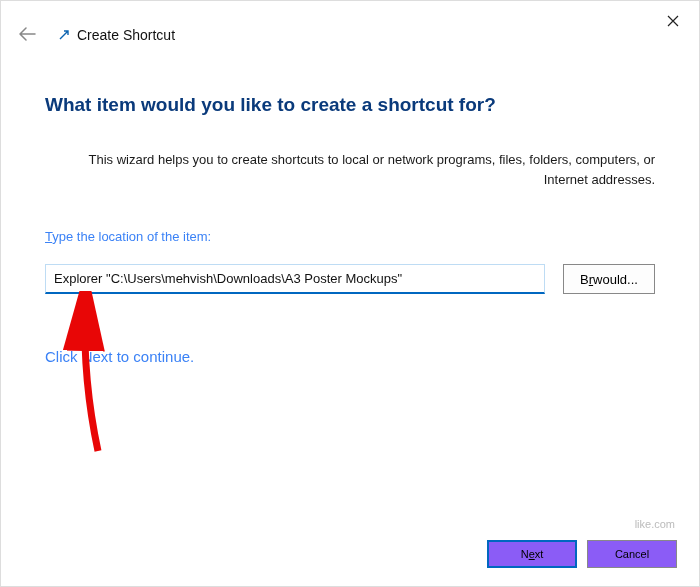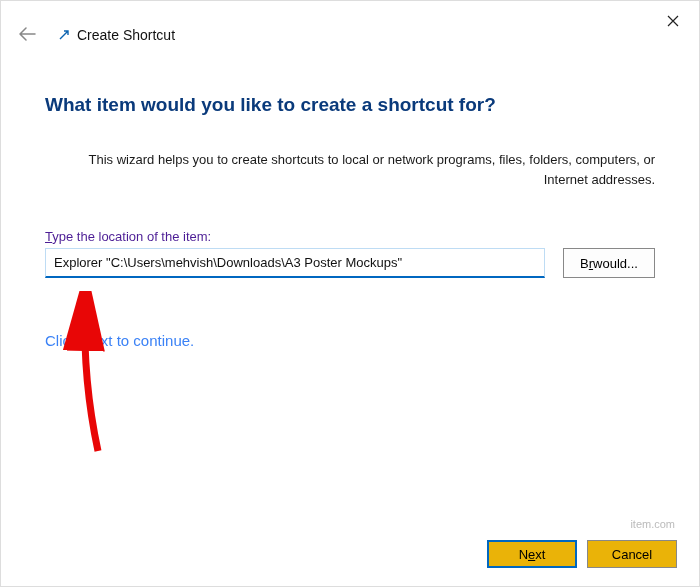--- a/index.html
+++ b/index.html
@@ -56,22 +56,22 @@
     }
     .body-text {
       font-size: 13px;
       color: #1a1a1a;
       line-height: 1.5;
       margin-bottom: 40px;
       text-align: right;
     }
     .field-label {
       font-size: 13px;
-      color: #4c1d95;
-      margin-bottom: 4px;
+      color: #3b82f6;
+      margin-bottom: 20px;
     }
     .underline { text-decoration: underline; }
     .input-row {
       display: flex;
       align-items: stretch;
       gap: 18px;
     }
     .location-input {
       flex: 1;
       border: none;
@@ -100,23 +100,23 @@
       color: #3b82f6;
     }
     .footer {
       position: absolute;
       bottom: 18px; right: 22px;
       display: flex; gap: 10px;
     }
     .footer button {
       width: 90px; height: 28px;
       border: 1px solid #888;
-      background: #eab308;
+      background: #8b5cf6;
       font-family: inherit;
-      font-size: 13px;
+      font-size: 11px;
       cursor: pointer;
     }
     .footer button.primary {
       border: 2px solid #0067c0;
     }
     .watermark {
       position: absolute;
       bottom: 56px; right: 24px;
       font-size: 11px;
       color: #bbb;
@@ -175,20 +175,20 @@
 
 <svg class="arrow-annotation" style="left:62px; top:290px;" width="70" height="170" viewBox="0 0 70 170">
   <defs>
     <marker id="arrhead" markerWidth="12" markerHeight="12" refX="6" refY="3" orient="auto">
       <path d="M0,0 L12,3 L0,6 Z" fill="#e80606"></path>
     </marker>
   </defs>
   <path d="M35 160 Q20 90 22 18" stroke="#e80606" stroke-width="7" fill="none" marker-end="url(#arrhead)"></path>
 </svg>
 
-<div class="watermark">item.com</div>
+<div class="watermark">like.com</div>
 
 <div class="footer">
   <button class="primary">
     <span>N</span><span class="underline">e</span><span>xt</span>
   </button>
   <button>Cancel</button>
 </div>
 
 </body></html>

